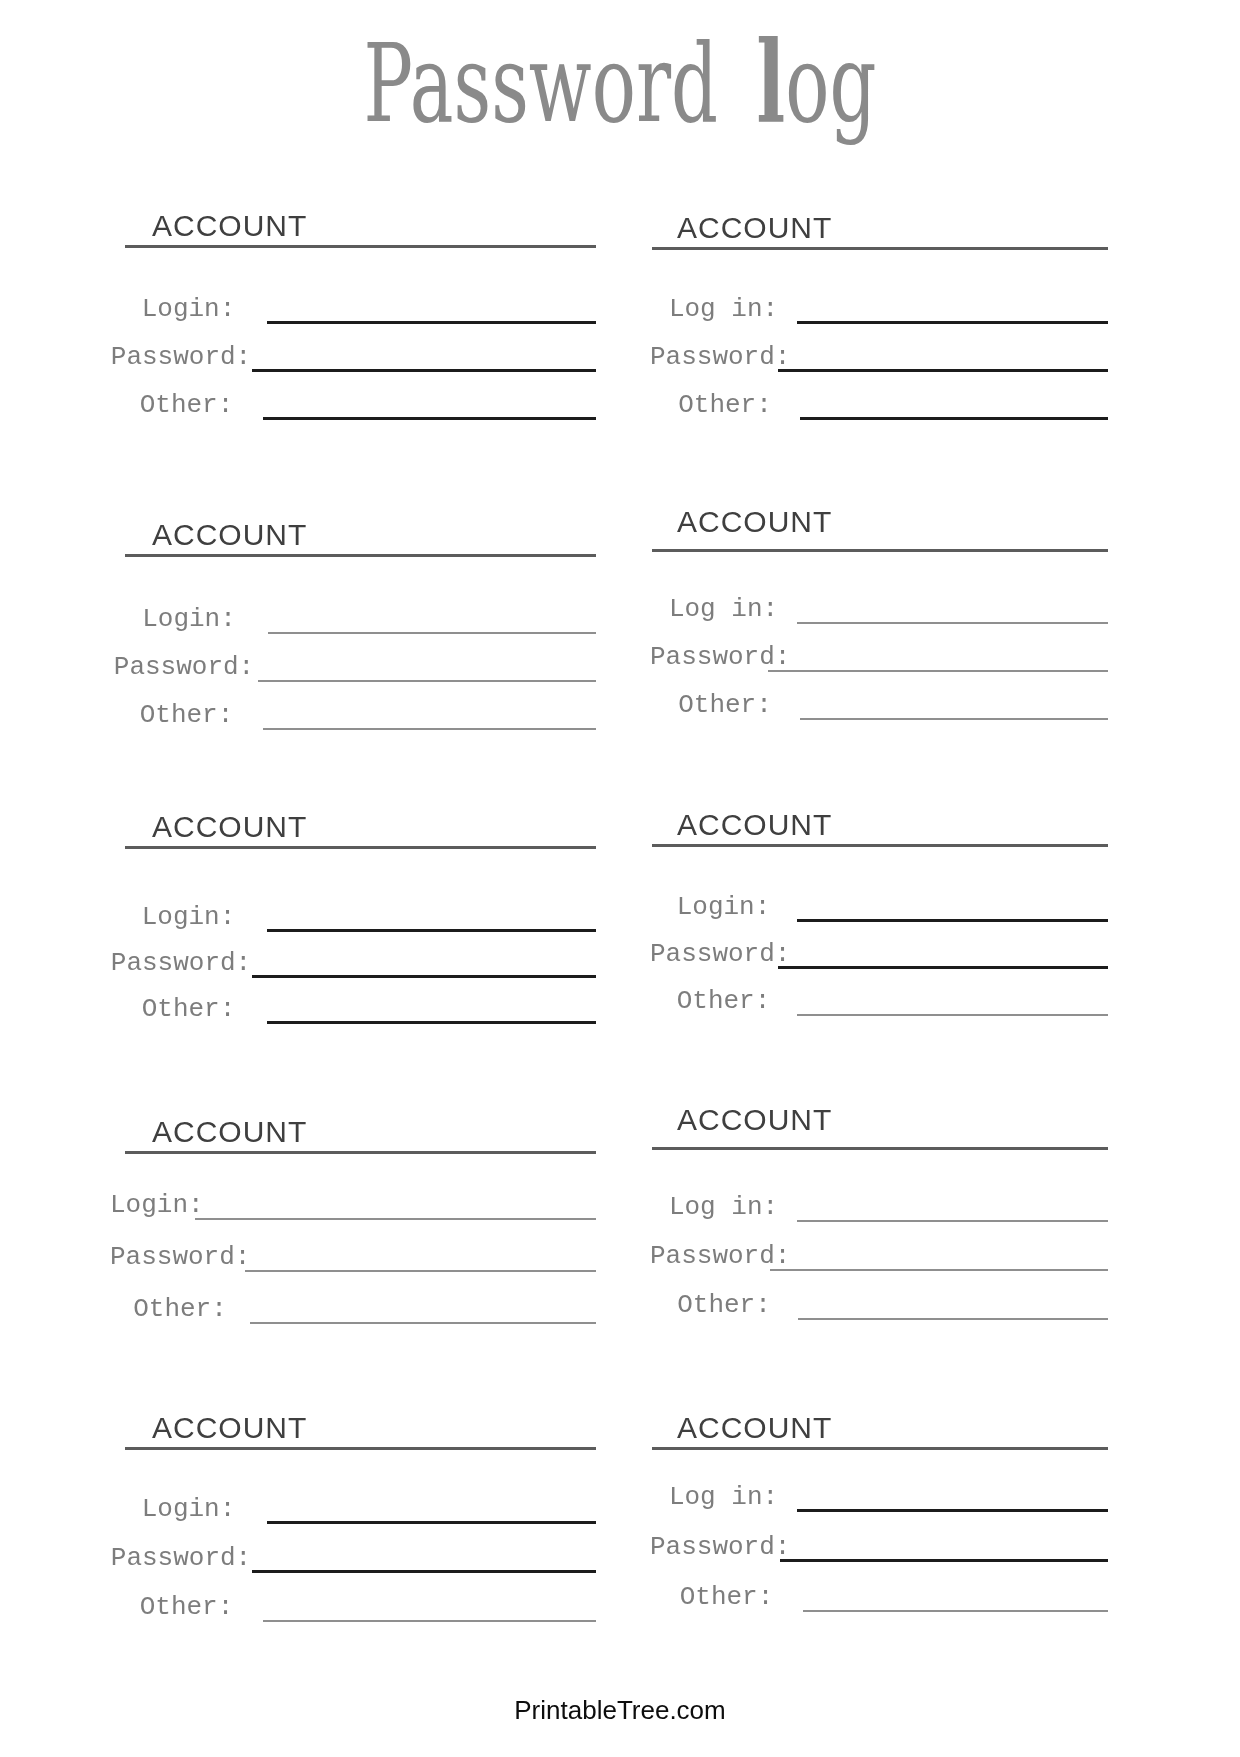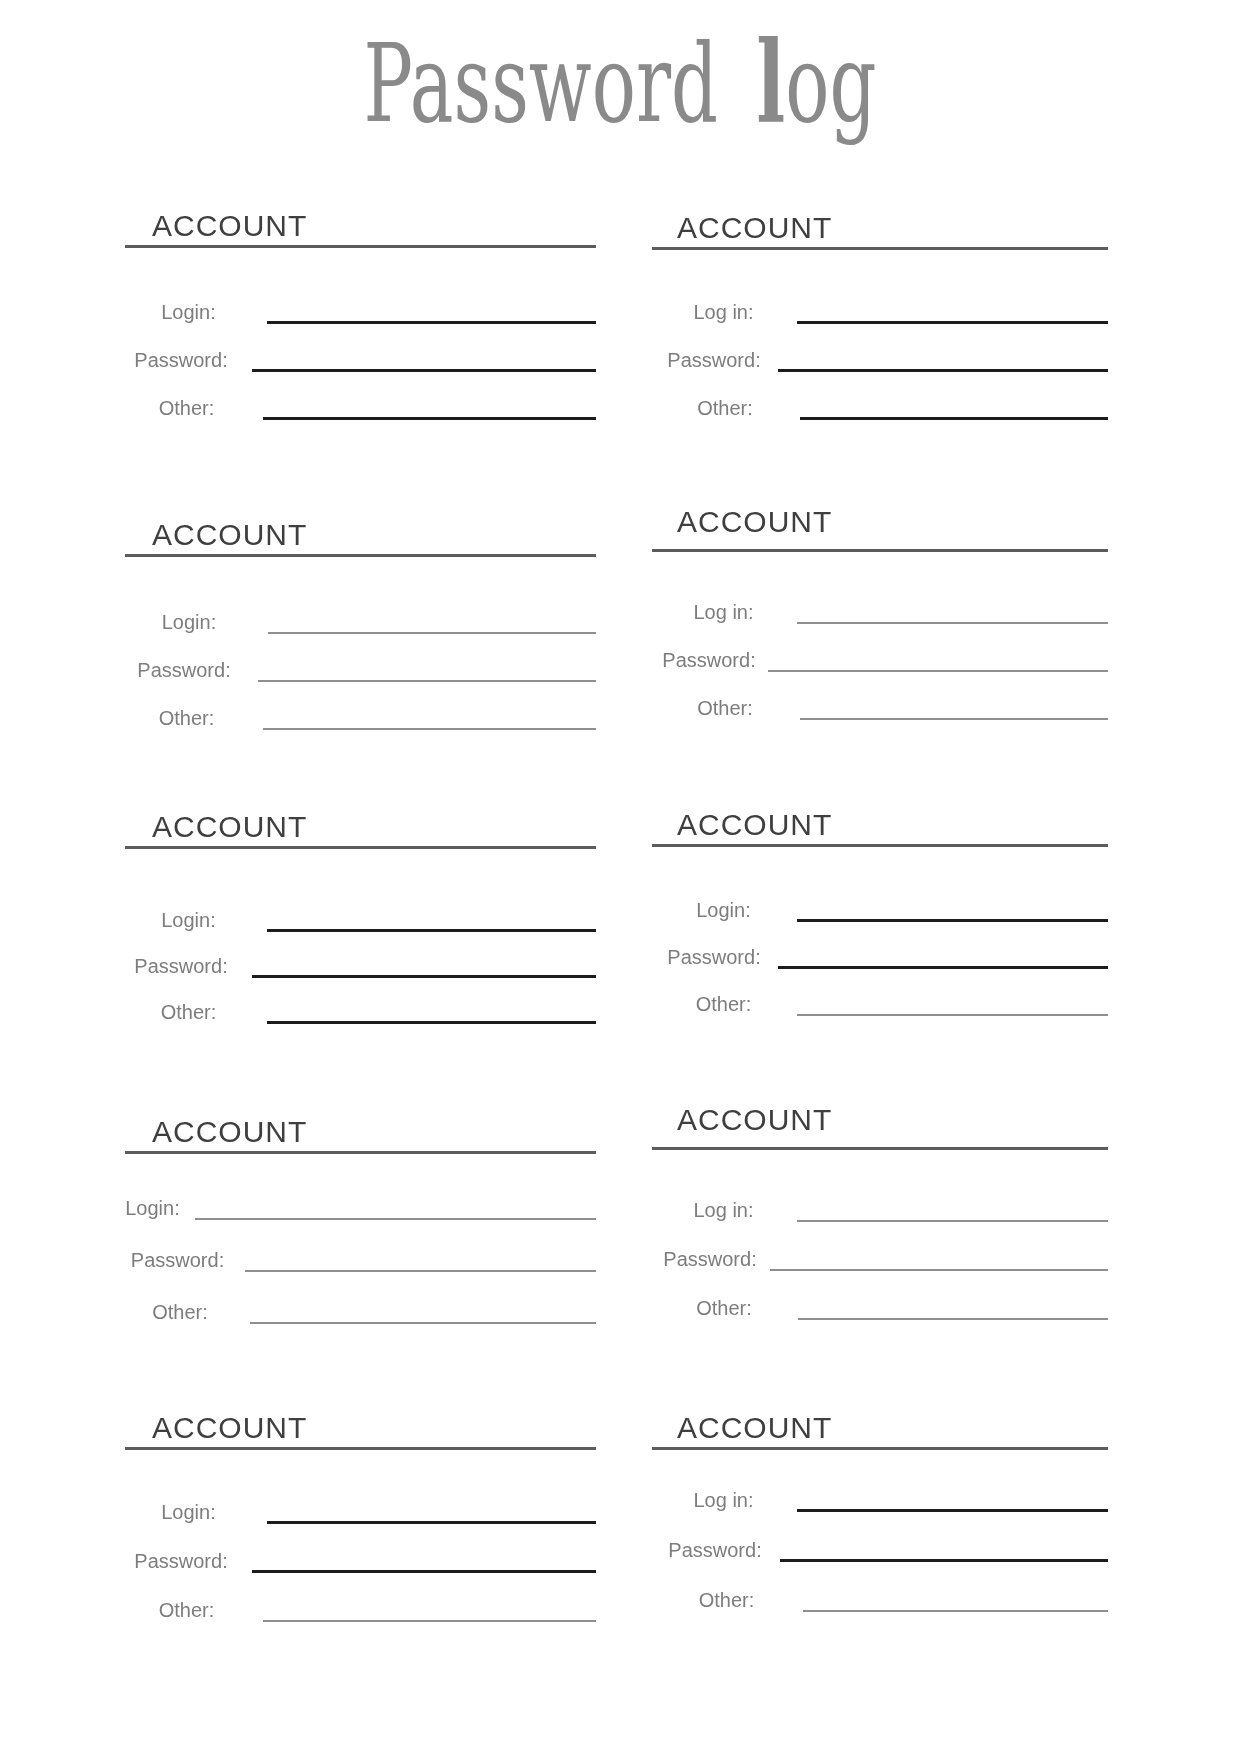--- a/index.html
+++ b/index.html
@@ -44,25 +44,26 @@
     color:#3f3f3f;
     letter-spacing:1px;
     line-height:1;
     padding-bottom:4px;
   }
   .heading.hi{padding-bottom:12px;}
   .rows{display:block;}
   .row{display:flex;align-items:flex-end;}
   .label{
     flex:none;
-    font-size:20px;
+    font-size:26px;
     color:#7d7d7d;
     padding-bottom:2px;
     line-height:1;
     white-space:nowrap;
+    font-family:Liberation Mono, monospace;
   }
   .line{flex:1;}
   .line.black{border-bottom:3px solid #1c1c1c;}
   .line.gray{border-bottom:2px solid #8f8f8f;}
   
   .footer{
     position:absolute;
     top:1695px;
     left:0;
     width:100%;
@@ -271,14 +272,17 @@
         <span class="label" style="width:130px">Password:</span>
         <span class="line black"></span>
       </div>
       <div class="row" style="height:50px">
         <span class="label" style="width:153px">Other:</span>
         <span class="line gray"></span>
       </div>
     </div>
   </section>
 
+  <footer class="footer">
+    <span>PrintableTree.com</span>
+  </footer>
 
 </div>
 
 </body></html>

